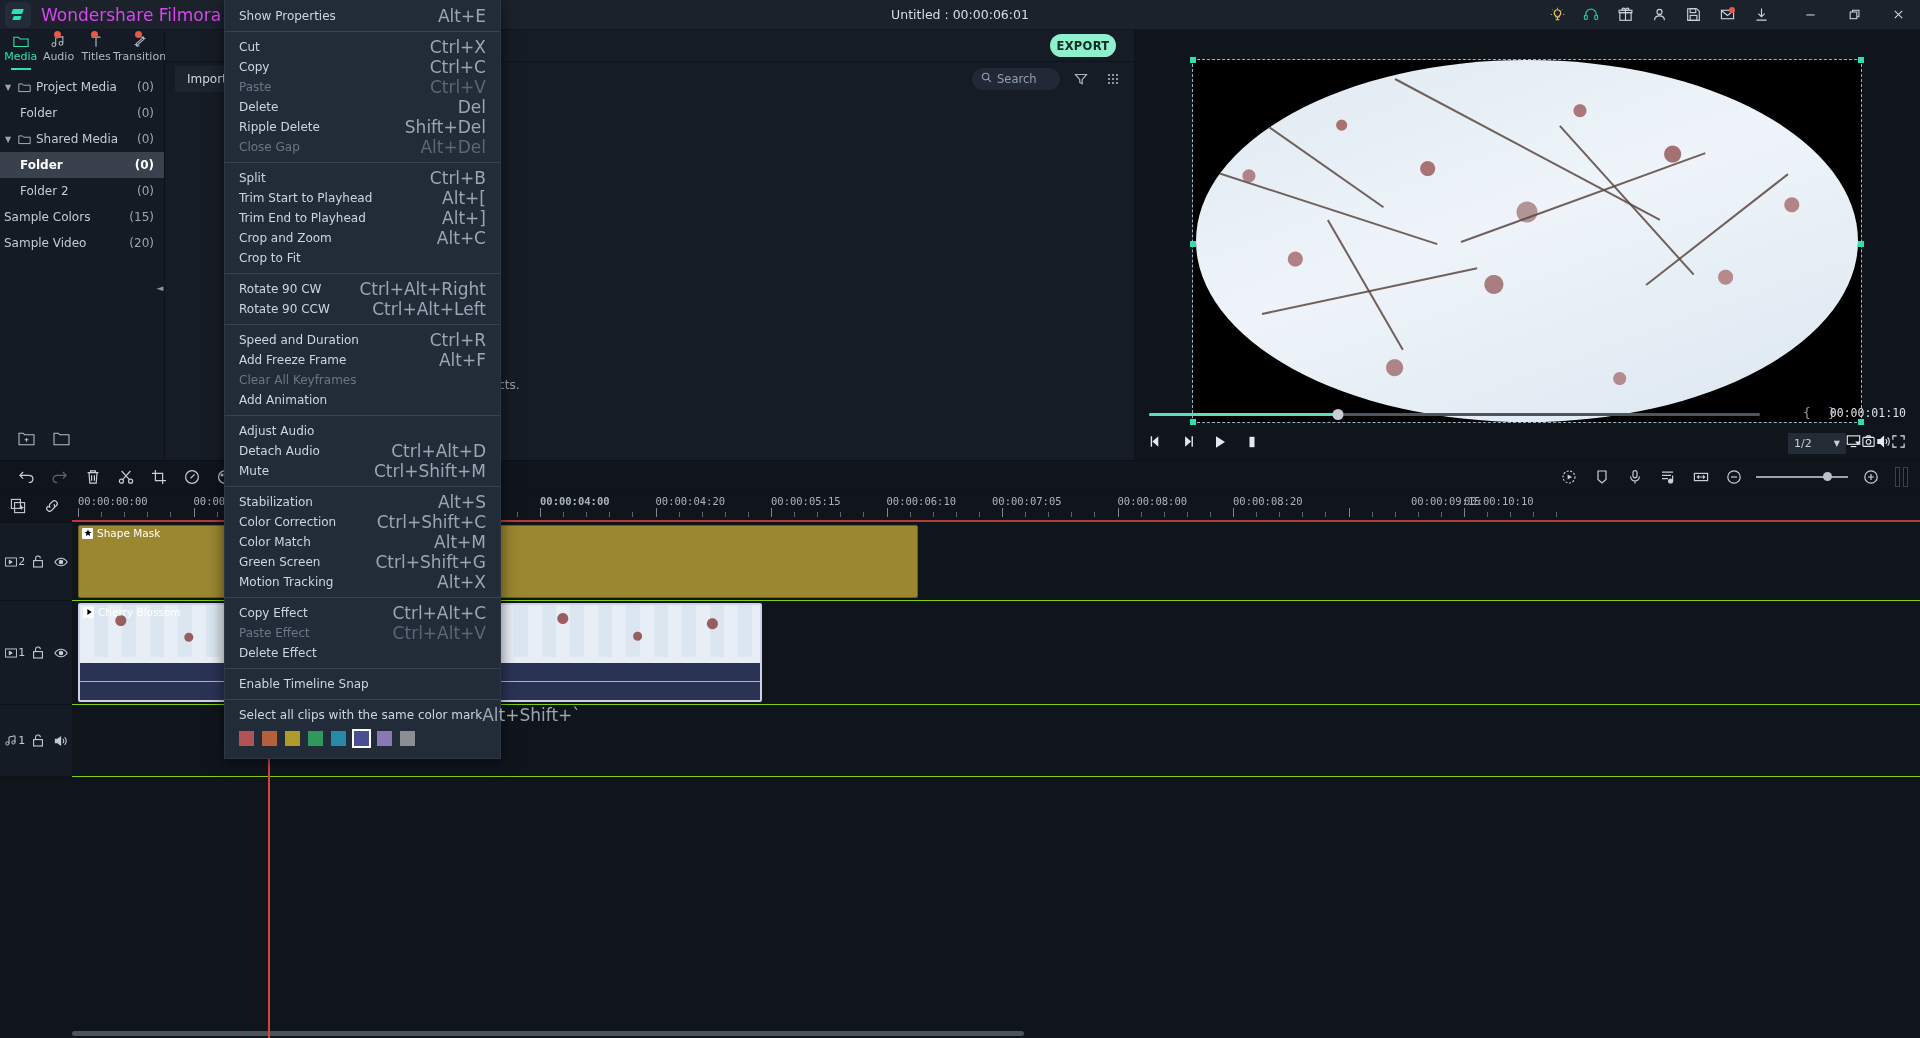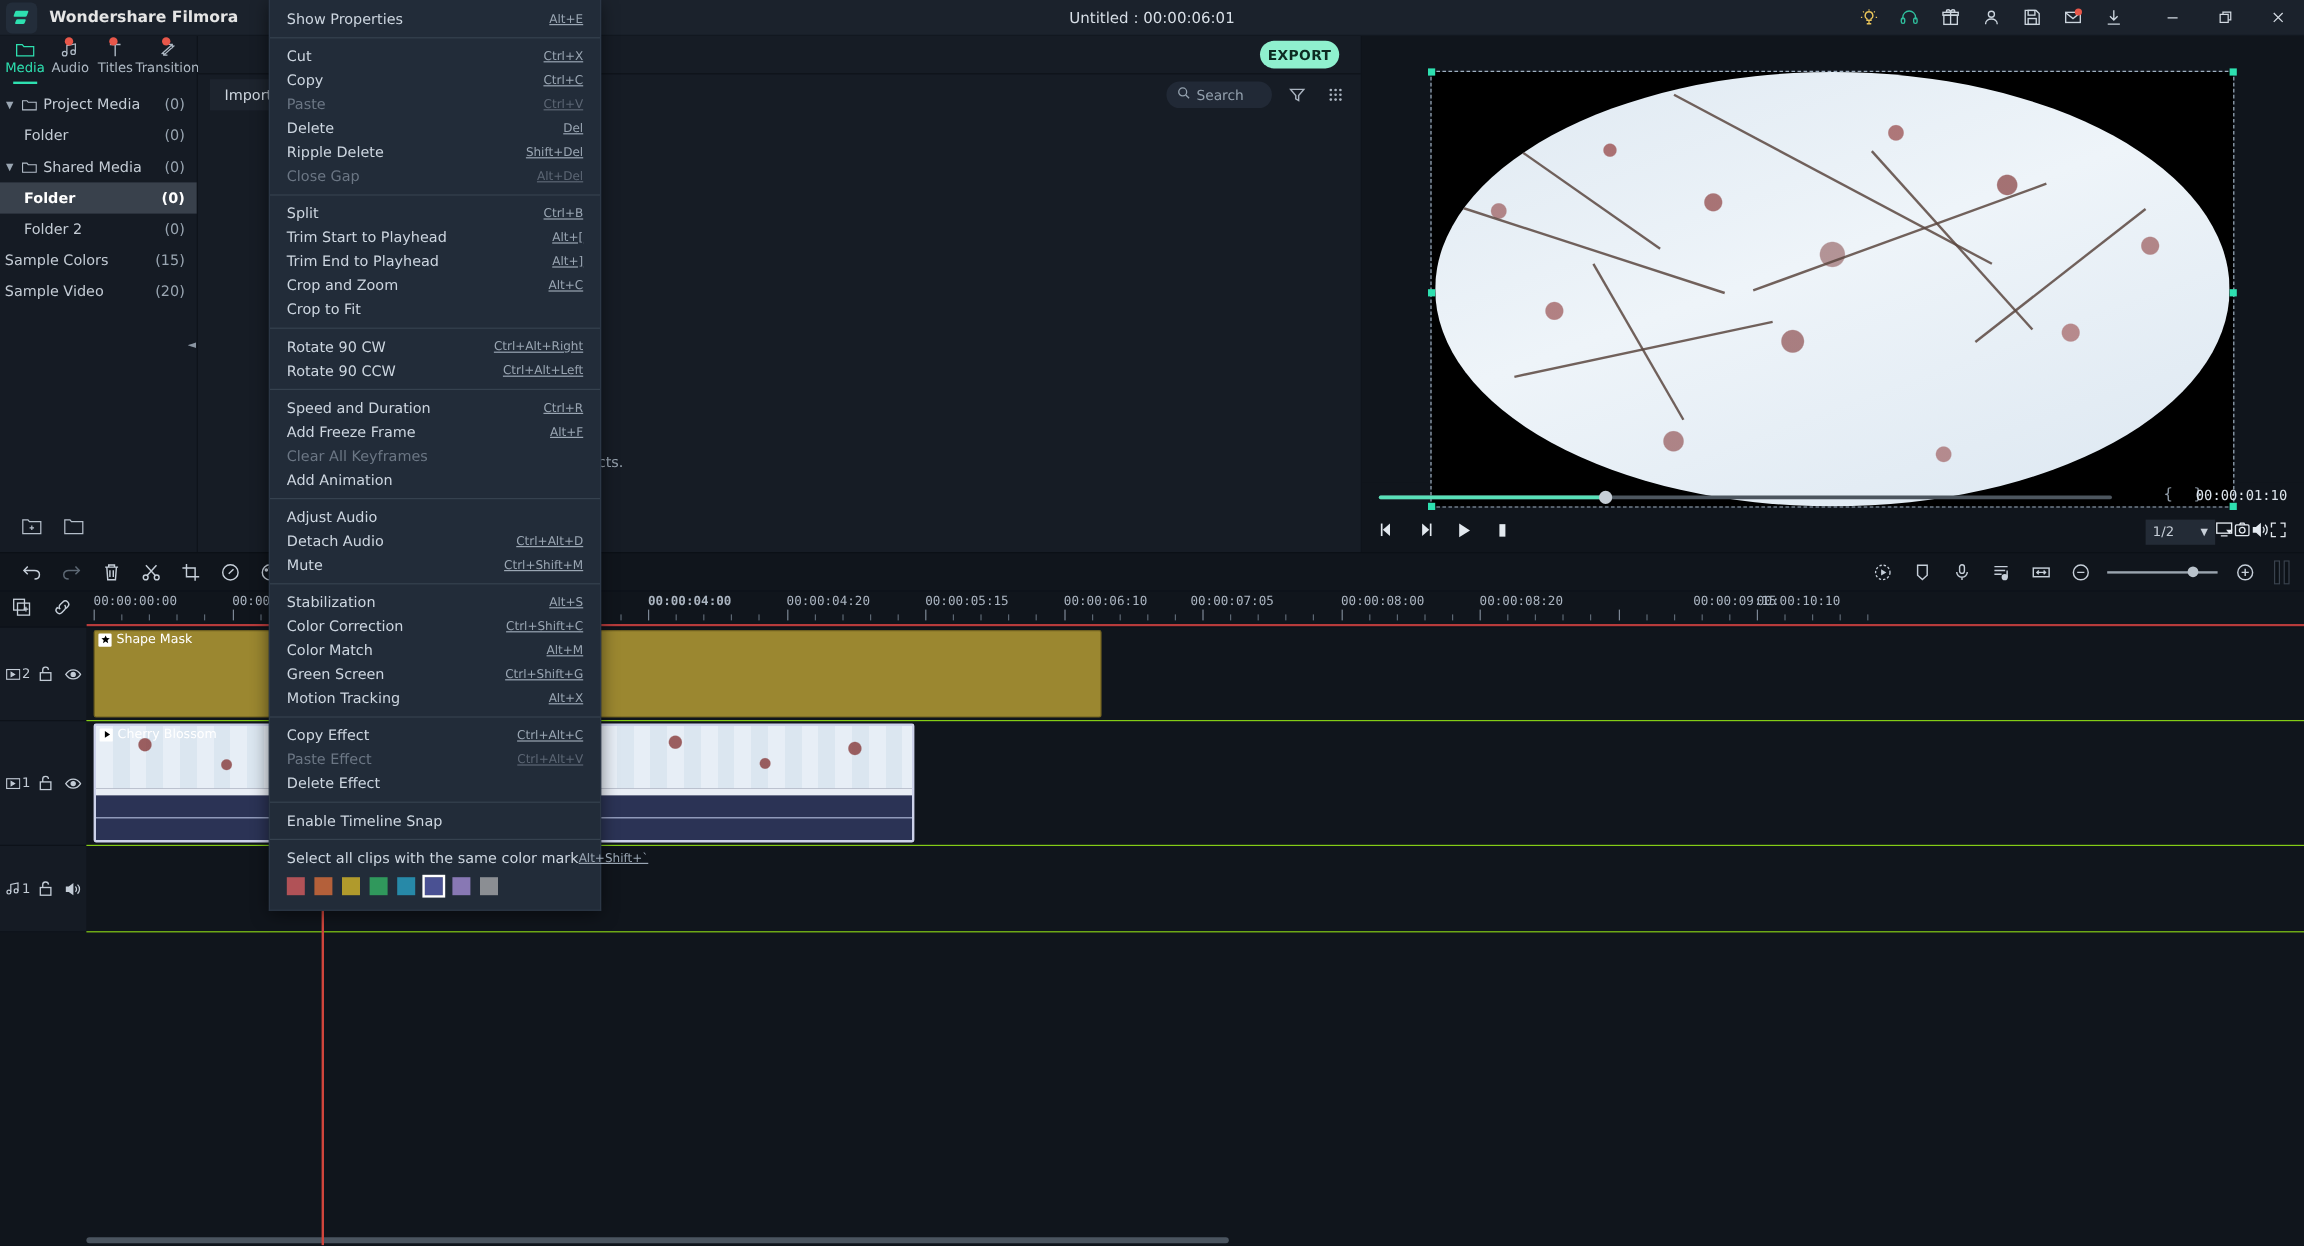--- a/index.html
+++ b/index.html
@@ -18,21 +18,21 @@
     height:30px; background:#1b222c; display:flex; align-items:center;
     flex:0 0 30px; position:relative; border-bottom:1px solid #121820;
   }
   .logo-box{ width:26px;height:26px;margin-left:5px;border-radius:5px;background:#232d3a;
     display:flex;align-items:center;justify-content:center;}
   .logo-mark{ width:14px;height:14px;position:relative;}
   .logo-mark:before{content:"";position:absolute;left:1px;top:1px;width:11px;height:5px;
     background:#2ee0b0;transform:skewX(-20deg);border-radius:1px;}
   .logo-mark:after{content:"";position:absolute;left:2px;top:8px;width:8px;height:4px;
     background:#2ee0b0;transform:skewX(-20deg);border-radius:1px;}
-  .appname{ margin-left:10px; font-size:13px; color:#e5e5e5;font-weight:bold;}
+  .appname{ margin-left:10px; font-size:17px; color:#d946ef;}
   .menubar{ display:flex; margin-left:44px; gap:0px;}
   .menubar span{ padding:0 12px; font-size:12.5px; color:#c3ccd6; line-height:30px;}
   .doc-title{ position:absolute; left:0; right:0; text-align:center; font-size:12.5px;
     color:#d7dee6; pointer-events:none;}
   .tb-right{ margin-left:auto; display:flex; align-items:center; height:30px; }
   .tb-ico{ width:34px; height:30px; display:flex; align-items:center; justify-content:center;
     position:relative; color:#ccd5de;}
   .tb-ico svg{ display:block; }
   .reddot{ position:absolute; width:6px;height:6px;border-radius:50%;background:#e8574a;
     top:7px; right:9px;}
@@ -162,21 +162,21 @@
   .playhead{ position:absolute; top:0; bottom:0; width:2px; background:#d0453c; z-index:20;}
   .scrollbar{ position:absolute; left:72px; bottom:2px; height:5px; width:952px;
     background:#4a545f; border-radius:3px;}
 
   
   .ctxmenu{ position:absolute; left:224px; top:0px; width:277px; background:#222c39;
     box-shadow:0 3px 14px rgba(0,0,0,.55); z-index:500; padding:6px 0 0 0;
     border:1px solid #2c3746; border-top:none;}
   .mi{ height:20px; display:flex; align-items:center; padding:0 14px; font-size:12px; color:#cdd6e0;}
   .mi .mlabel{ flex:1; white-space:nowrap;}
-  .mi .msc{ color:#9aa6b3; font-size:10px;text-decoration:underline;}
+  .mi .msc{ color:#9aa6b3; font-size:17px;}
   .mi.disabled{ color:#6b7684;}
   .mi.disabled .msc{ color:#5c6674;}
   .msep{ height:1px; background:#36424f; margin:5px 0;}
   .swatches{ display:flex; gap:8px; padding:6px 14px 12px 14px;}
   .sw{ width:15px;height:15px;}
   .sw.selected{ outline:2px solid #ffffff; outline-offset:0px;}
 </style>
 </head>
 <body>
 

